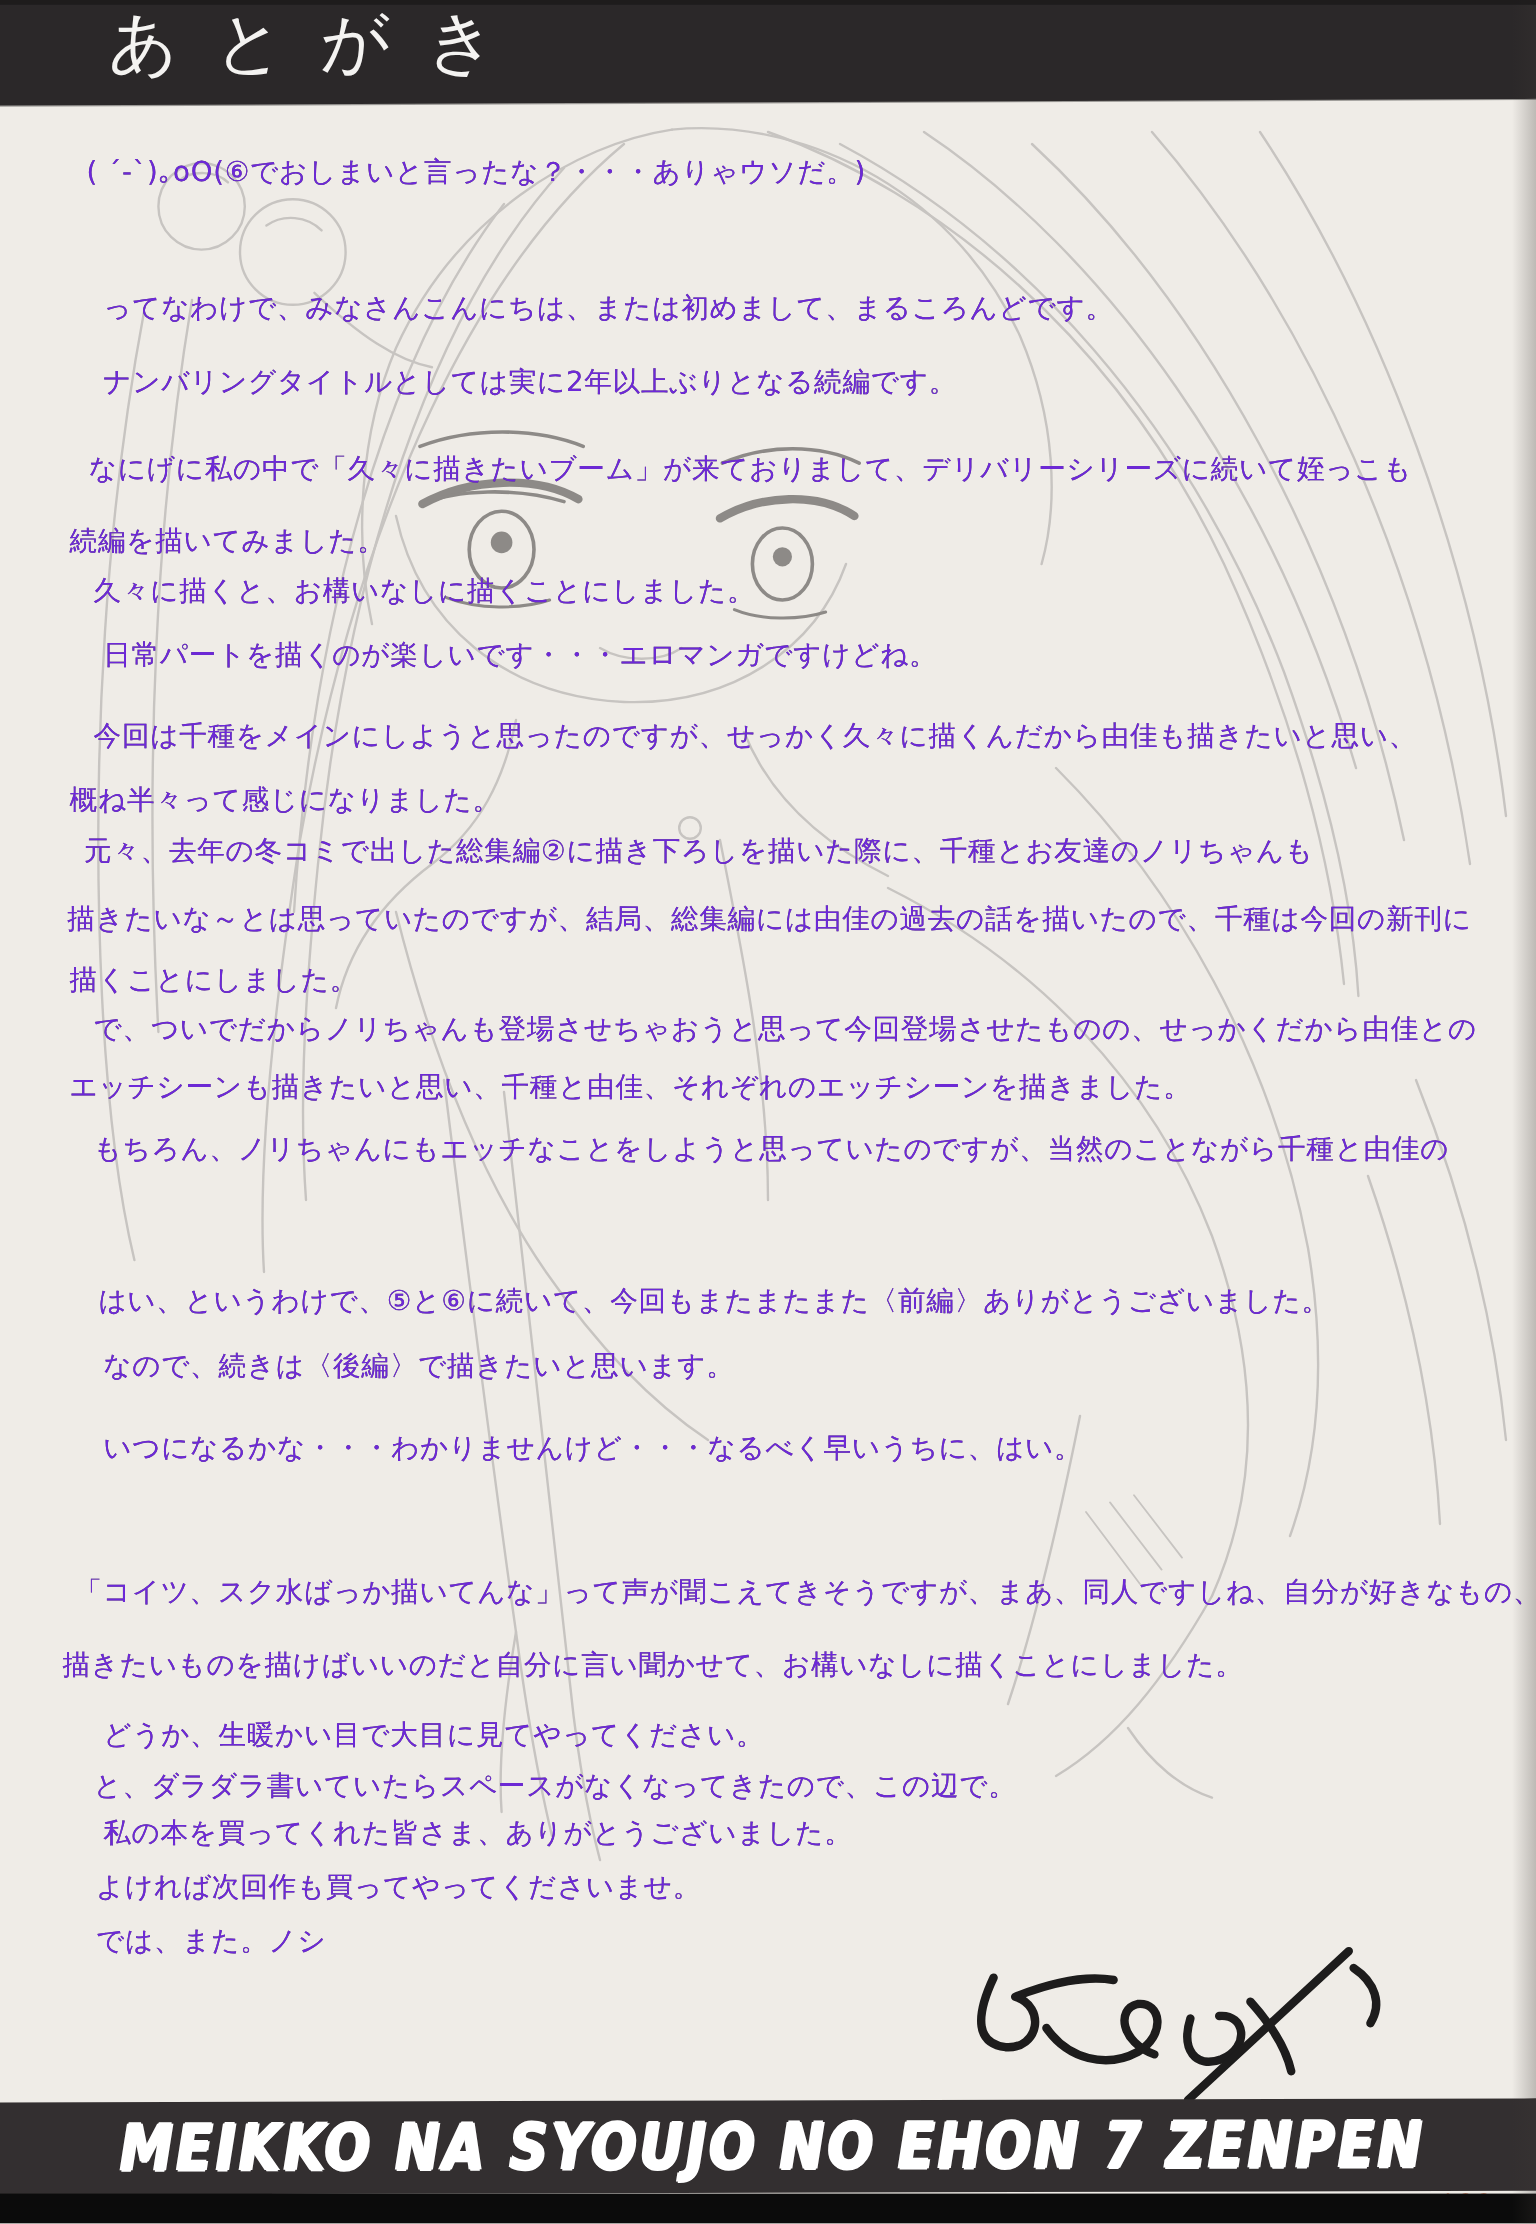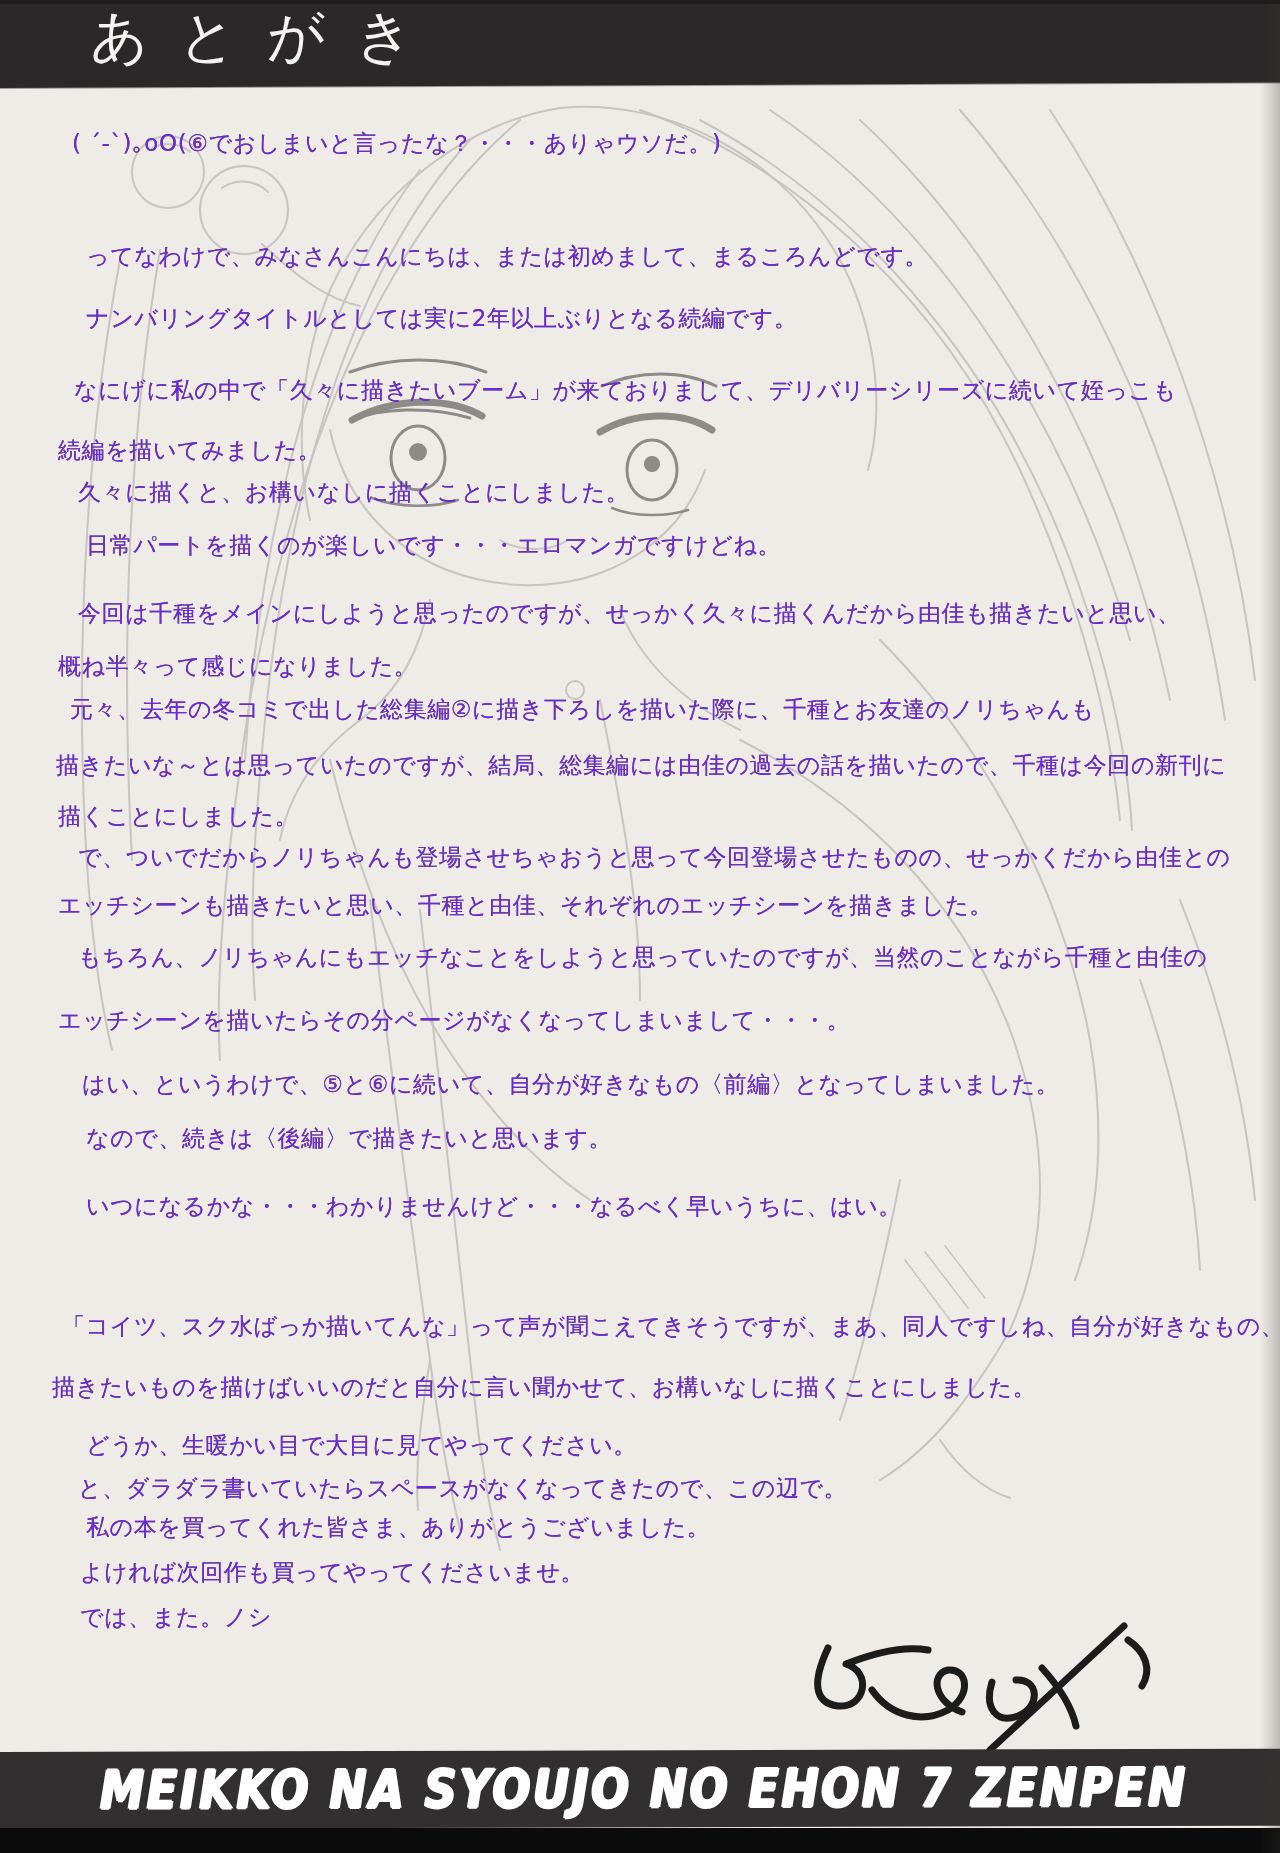--- a/index.html
+++ b/index.html
@@ -150,22 +150,21 @@
     <div class="line" style="top:477px;left:78px">久々に描くと、お構いなしに描くことにしました。</div>
     <div class="line" style="top:530px;left:86px">日常パートを描くのが楽しいです・・・エロマンガですけどね。</div>
     <div class="line" style="top:598px;left:78px">今回は千種をメインにしようと思ったのですが、せっかく久々に描くんだから由佳も描きたいと思い、</div>
     <div class="line" style="top:651px;left:58px">概ね半々って感じになりました。</div>
     <div class="line" style="top:694px;left:70px">元々、去年の冬コミで出した総集編②に描き下ろしを描いた際に、千種とお友達のノリちゃんも</div>
     <div class="line" style="top:750px;left:56px">描きたいな～とは思っていたのですが、結局、総集編には由佳の過去の話を描いたので、千種は今回の新刊に</div>
     <div class="line" style="top:801px;left:58px">描くことにしました。</div>
     <div class="line" style="top:842px;left:78px">で、ついでだからノリちゃんも登場させちゃおうと思って今回登場させたものの、せっかくだから由佳との</div>
     <div class="line" style="top:890px;left:58px">エッチシーンも描きたいと思い、千種と由佳、それぞれのエッチシーンを描きました。</div>
     <div class="line" style="top:942px;left:78px">もちろん、ノリちゃんにもエッチなことをしようと思っていたのですが、当然のことながら千種と由佳の</div>
-    <div class="line" style="top:1005px;left:58px">エッチシーンを描いたらその分ページがなくなってしまいまして・・・。</div>
-    <div class="line" style="top:1069px;left:82px">はい、というわけで、⑤と⑥に続いて、自分が好きなもの〈前編〉となってしまいました。</div>
+    <div class="line" style="top:1069px;left:82px">はい、というわけで、⑤と⑥に続いて、今回もまたまたまた〈前編〉ありがとうございました。</div>
     <div class="line" style="top:1123px;left:86px">なので、続きは〈後編〉で描きたいと思います。</div>
     <div class="line" style="top:1191px;left:86px">いつになるかな・・・わかりませんけど・・・なるべく早いうちに、はい。</div>
     <div class="line" style="top:1311px;left:62px">「コイツ、スク水ばっか描いてんな」って声が聞こえてきそうですが、まあ、同人ですしね、自分が好きなもの、</div>
     <div class="line" style="top:1372px;left:52px">描きたいものを描けばいいのだと自分に言い聞かせて、お構いなしに描くことにしました。</div>
     <div class="line" style="top:1430px;left:86px">どうか、生暖かい目で大目に見てやってください。</div>
     <div class="line" style="top:1473px;left:78px">と、ダラダラ書いていたらスペースがなくなってきたので、この辺で。</div>
     <div class="line" style="top:1512px;left:86px">私の本を買ってくれた皆さま、ありがとうございました。</div>
     <div class="line" style="top:1557px;left:80px">よければ次回作も買ってやってくださいませ。</div>
     <div class="line" style="top:1602px;left:80px">では、また。ノシ</div>
   </main>

